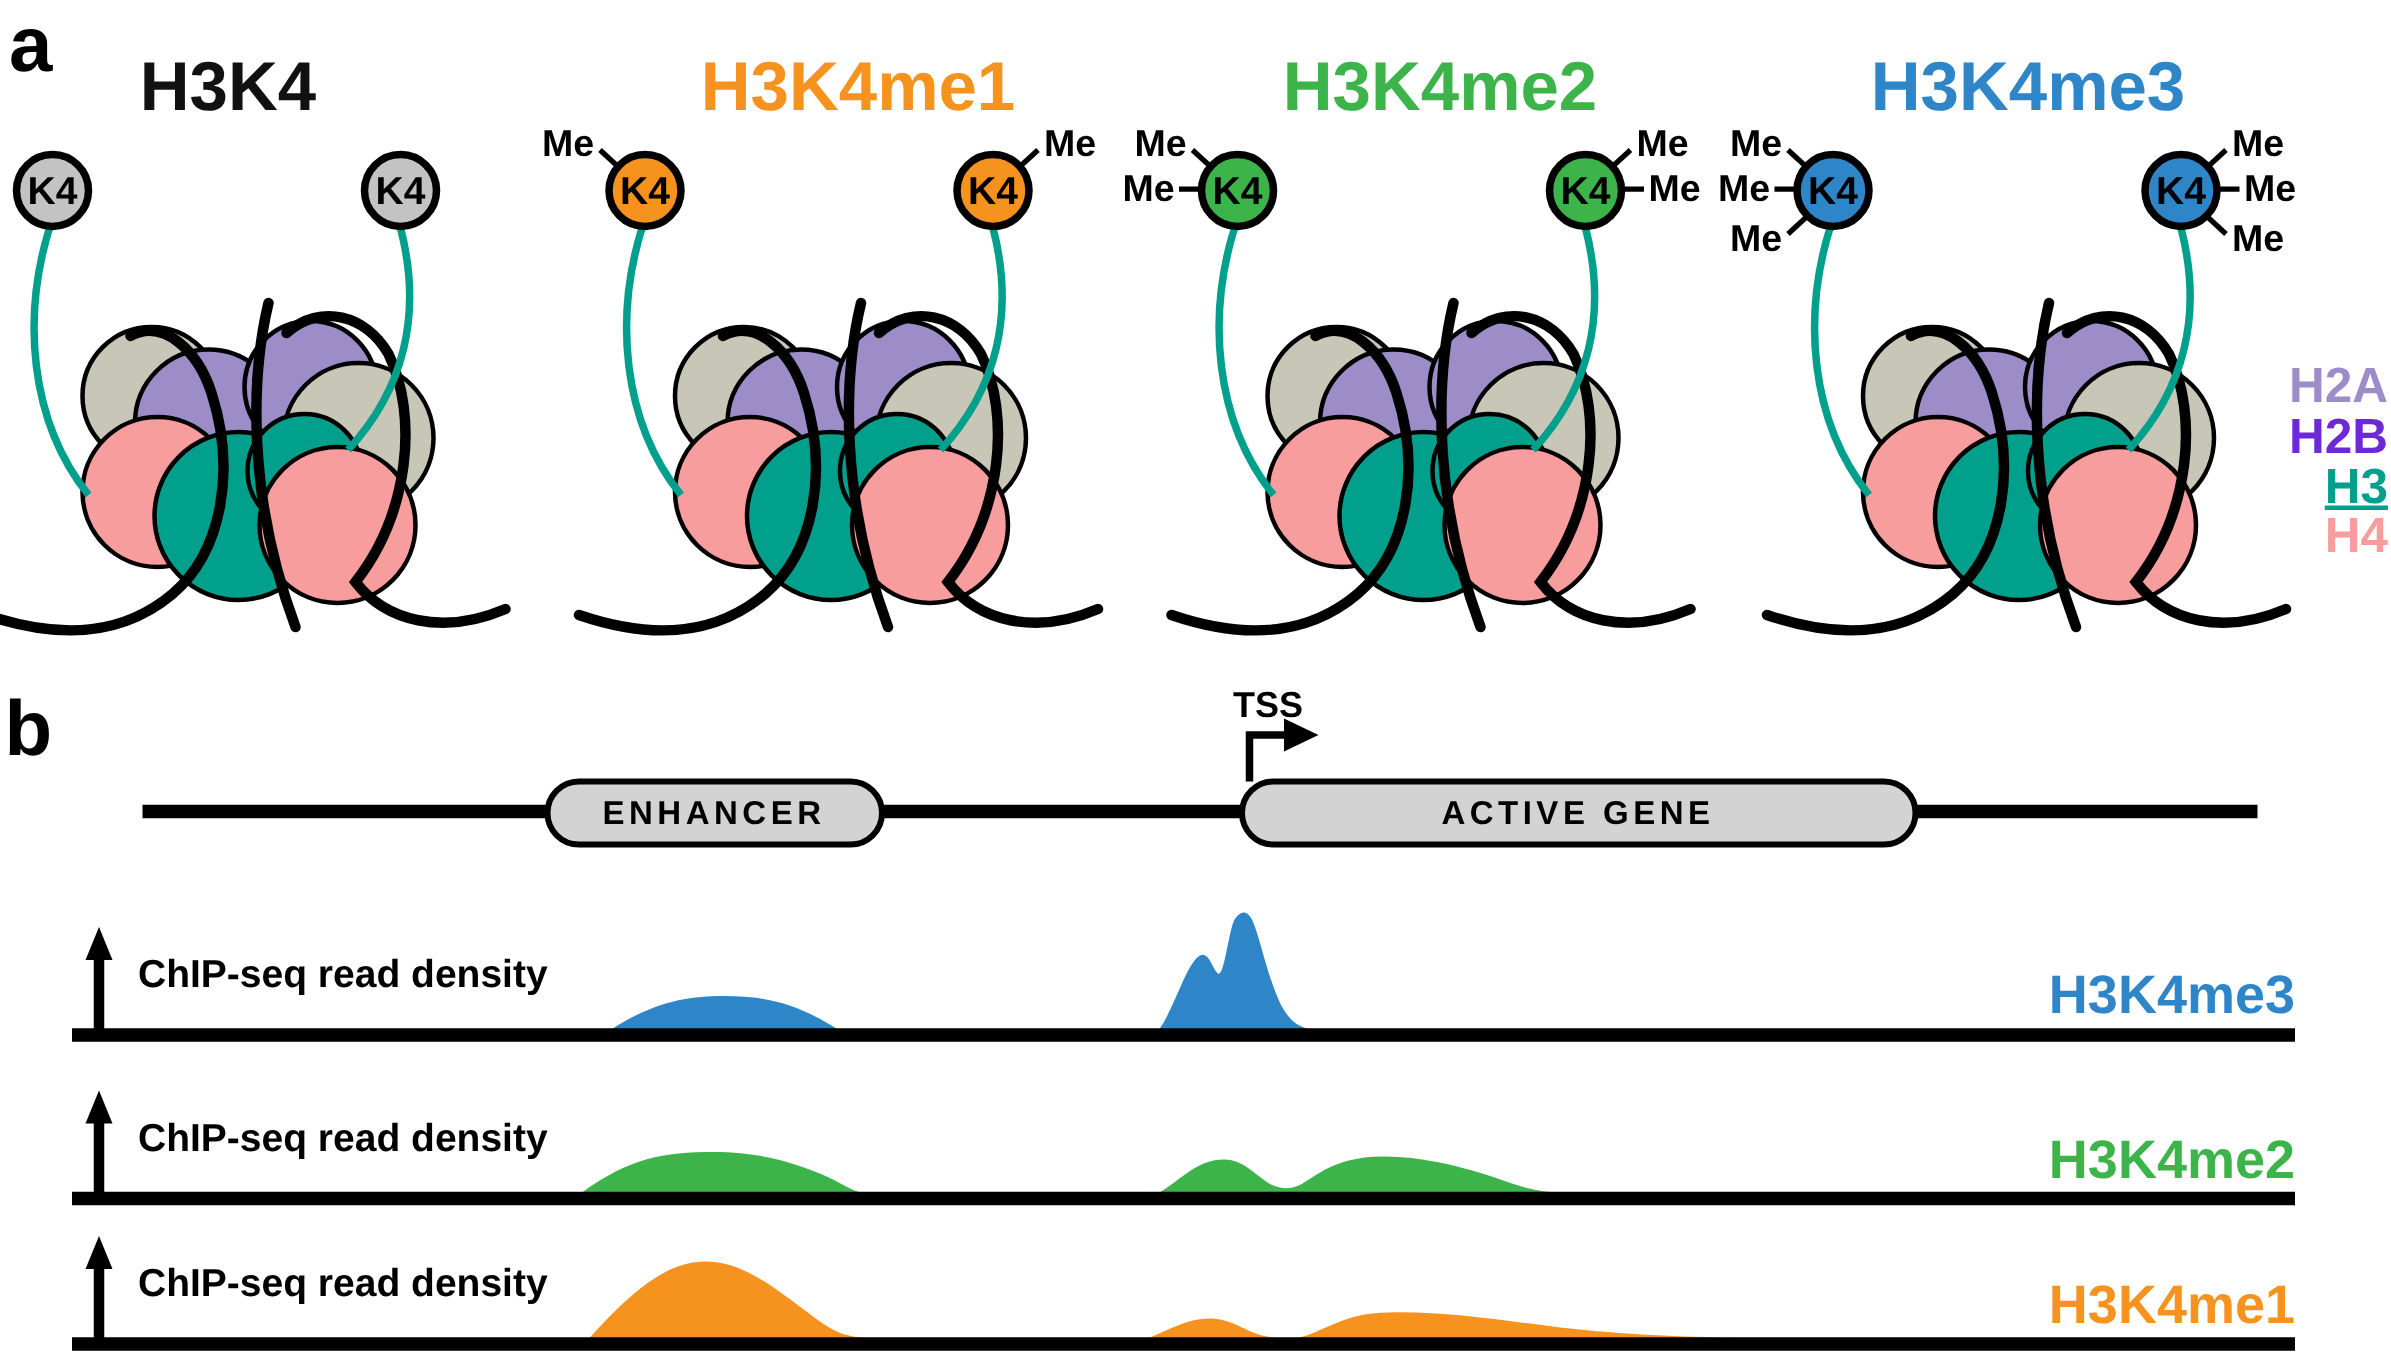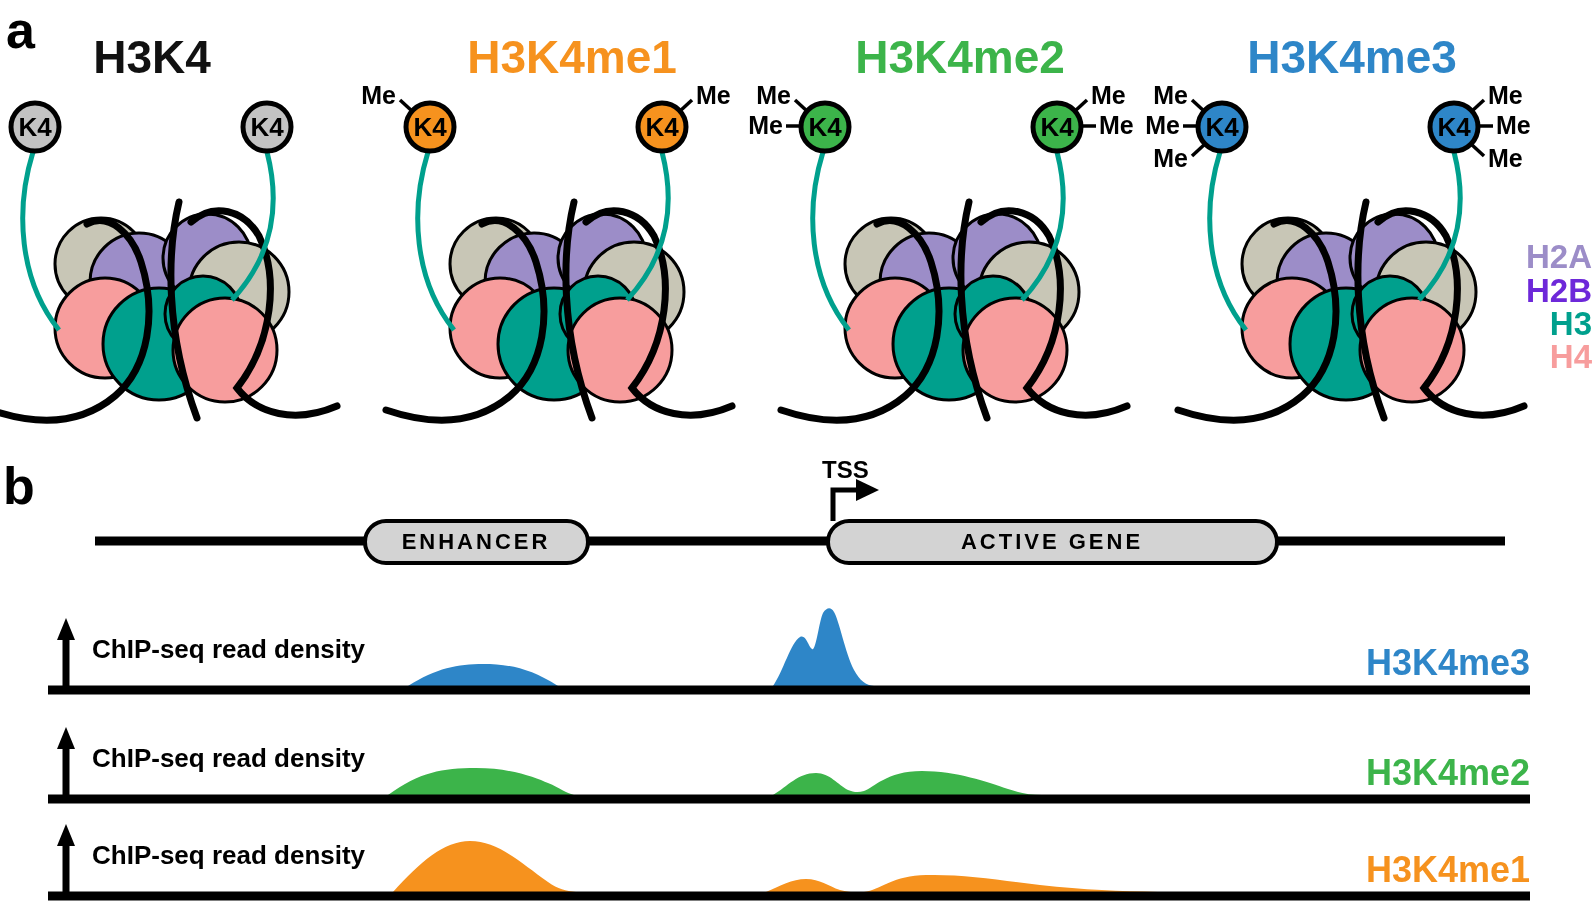--- a/index.html
+++ b/index.html
@@ -108,21 +108,21 @@
     <line x1="288" y1="111" x2="300" y2="100" stroke="#000" stroke-width="3.5"></line>
     <text class="metxt" x="304" y="104" text-anchor="start">Me</text>
     <line x1="295" y1="126" x2="309" y2="126" stroke="#000" stroke-width="3.5"></line>
     <text class="metxt" x="312" y="134" text-anchor="start">Me</text>
     <line x1="287" y1="144" x2="300" y2="156" stroke="#000" stroke-width="3.5"></line>
     <text class="metxt" x="304" y="167" text-anchor="start">Me</text>
   </svg>
 
   <div class="legend-item" style="top: 240px; color: rgb(156, 141, 200);">H2A</div>
   <div class="legend-item" style="top: 274px; color: #6d28d9;">H2B</div>
-  <div class="legend-item" style="top: 307px; color: rgb(0, 160, 141);">H3</div>
+  <div class="legend-item" style="top: 307px; color: rgb(0, 160, 141); text-decoration: underline;">H3</div>
   <div class="legend-item" style="top: 340px; color: rgb(247, 157, 157);">H4</div>
 
   <svg style="position:absolute;top:440px;left:0" width="1594" height="463" viewBox="0 440 1594 463">
 
     <line x1="95" y1="541" x2="1505" y2="541" stroke="#000" stroke-width="9"></line>
     <rect x="365" y="521" width="223" height="42" rx="21" stroke="#000" stroke-width="4" fill="#D3D3D3"></rect>
     <text class="boxtxt" x="476" y="549" text-anchor="middle">ENHANCER</text>
     <rect x="828" y="521" width="449" height="42" rx="21" stroke="#000" stroke-width="4" fill="#D3D3D3"></rect>
     <text class="boxtxt" x="1052" y="549" text-anchor="middle">ACTIVE GENE</text>
 

